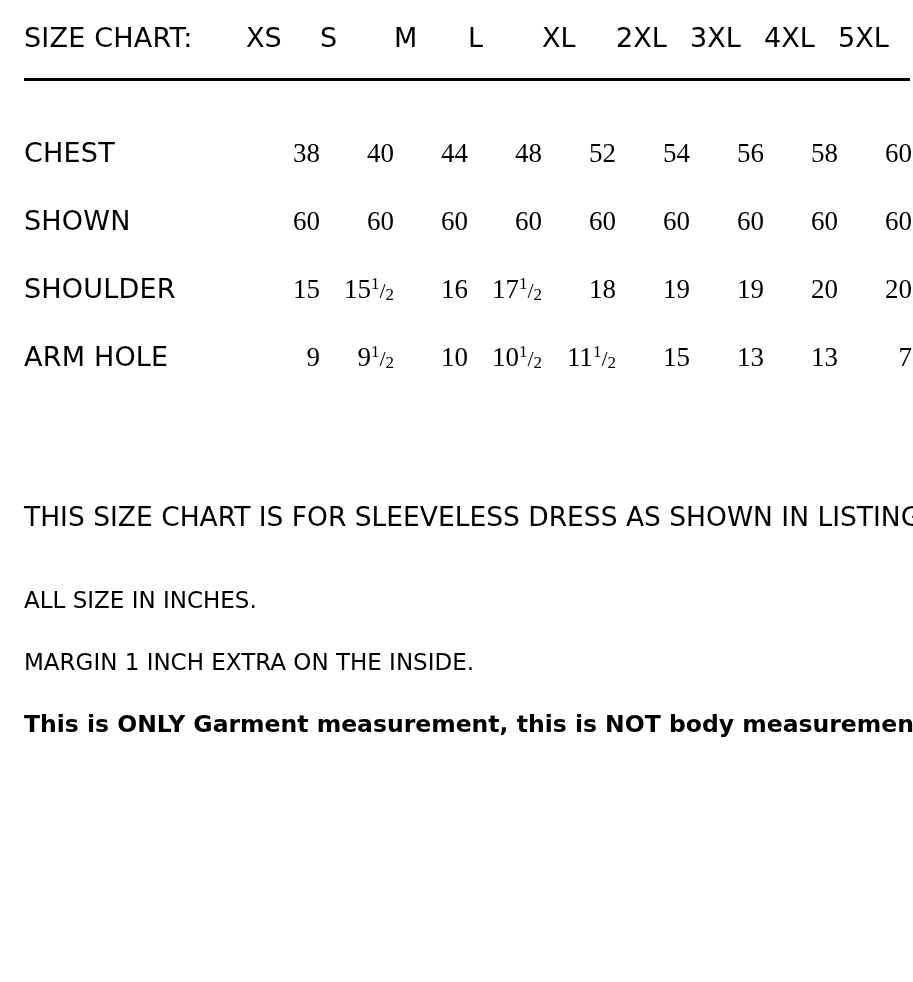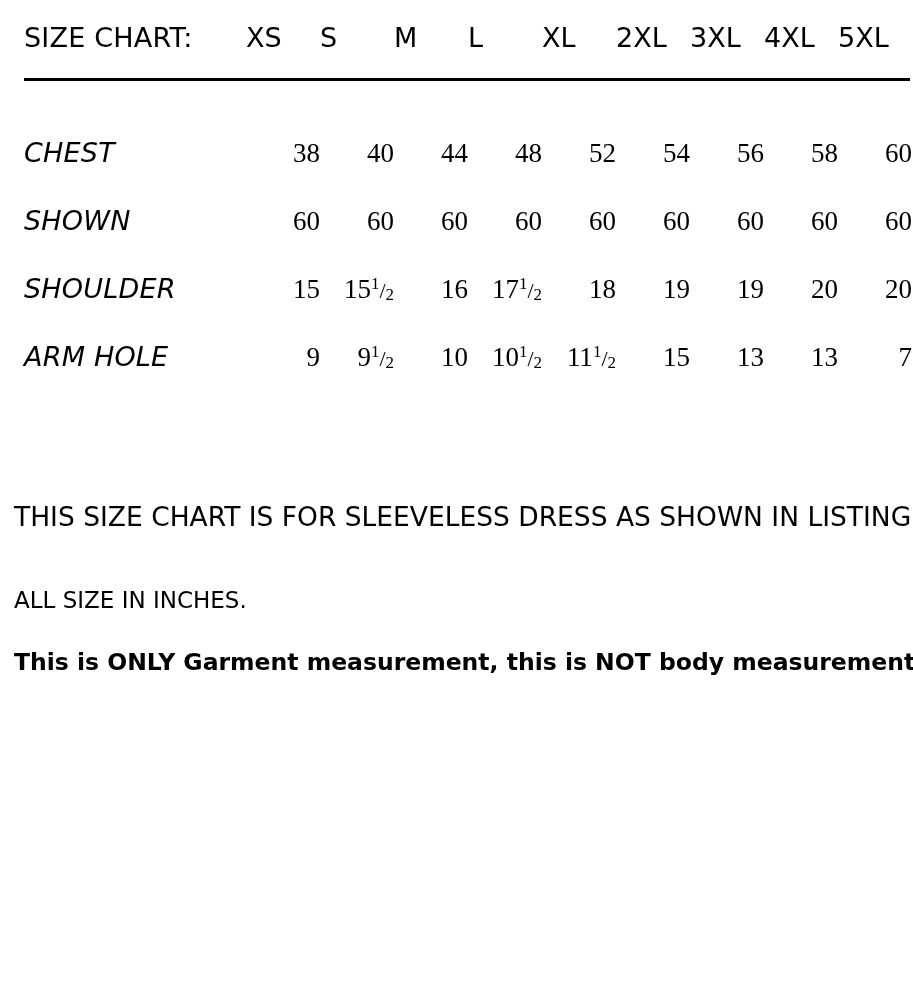--- a/index.html
+++ b/index.html
@@ -65,21 +65,20 @@
   .spacer-row td { height: 52px; }
 
   .data-row td {
     font-size: 27px;
     line-height: 40px;
     height: 68px;
     white-space: nowrap;
   }
   .data-row .cell-label {
     letter-spacing: 0.2px;
-    font-style: italic;
   }
   .data-row .cell-val {
     text-align: right;
     font-family: Liberation Serif, serif;
   }
 
   .frac {
     display: inline-block;
     position: relative;
     font-size: 27px;
@@ -94,21 +93,21 @@
     font-size: 22px;
     padding: 0 0px;
   }
   .frac sub {
     font-size: 17px;
     vertical-align: -2px;
     line-height: 0;
   }
 
   .notes {
-    margin-left: 14px;
+    margin-left: 24px;
     width: 886px;
   }
   .note-main {
     font-size: 26.5px;
     line-height: 32px;
     margin-top: 96px;
     white-space: nowrap;
   }
   .note-line {
     font-size: 23px;
@@ -222,16 +221,17 @@
         <td class="cell-val">13</td>
         <td class="cell-val">7</td>
       </tr>
 
     </tbody>
   </table>
 
   <div class="notes">
     <div class="note-main">THIS SIZE CHART IS FOR SLEEVELESS DRESS AS SHOWN IN LISTING</div>
     <div class="note-line">ALL SIZE IN INCHES.</div>
+    <div class="note-line second">MARGIN 1 INCH EXTRA ON THE INSIDE.</div>
     <div class="note-bold">This is ONLY Garment measurement, this is NOT body measurement.</div>
   </div>
 
 </div>
 
 </body></html>

